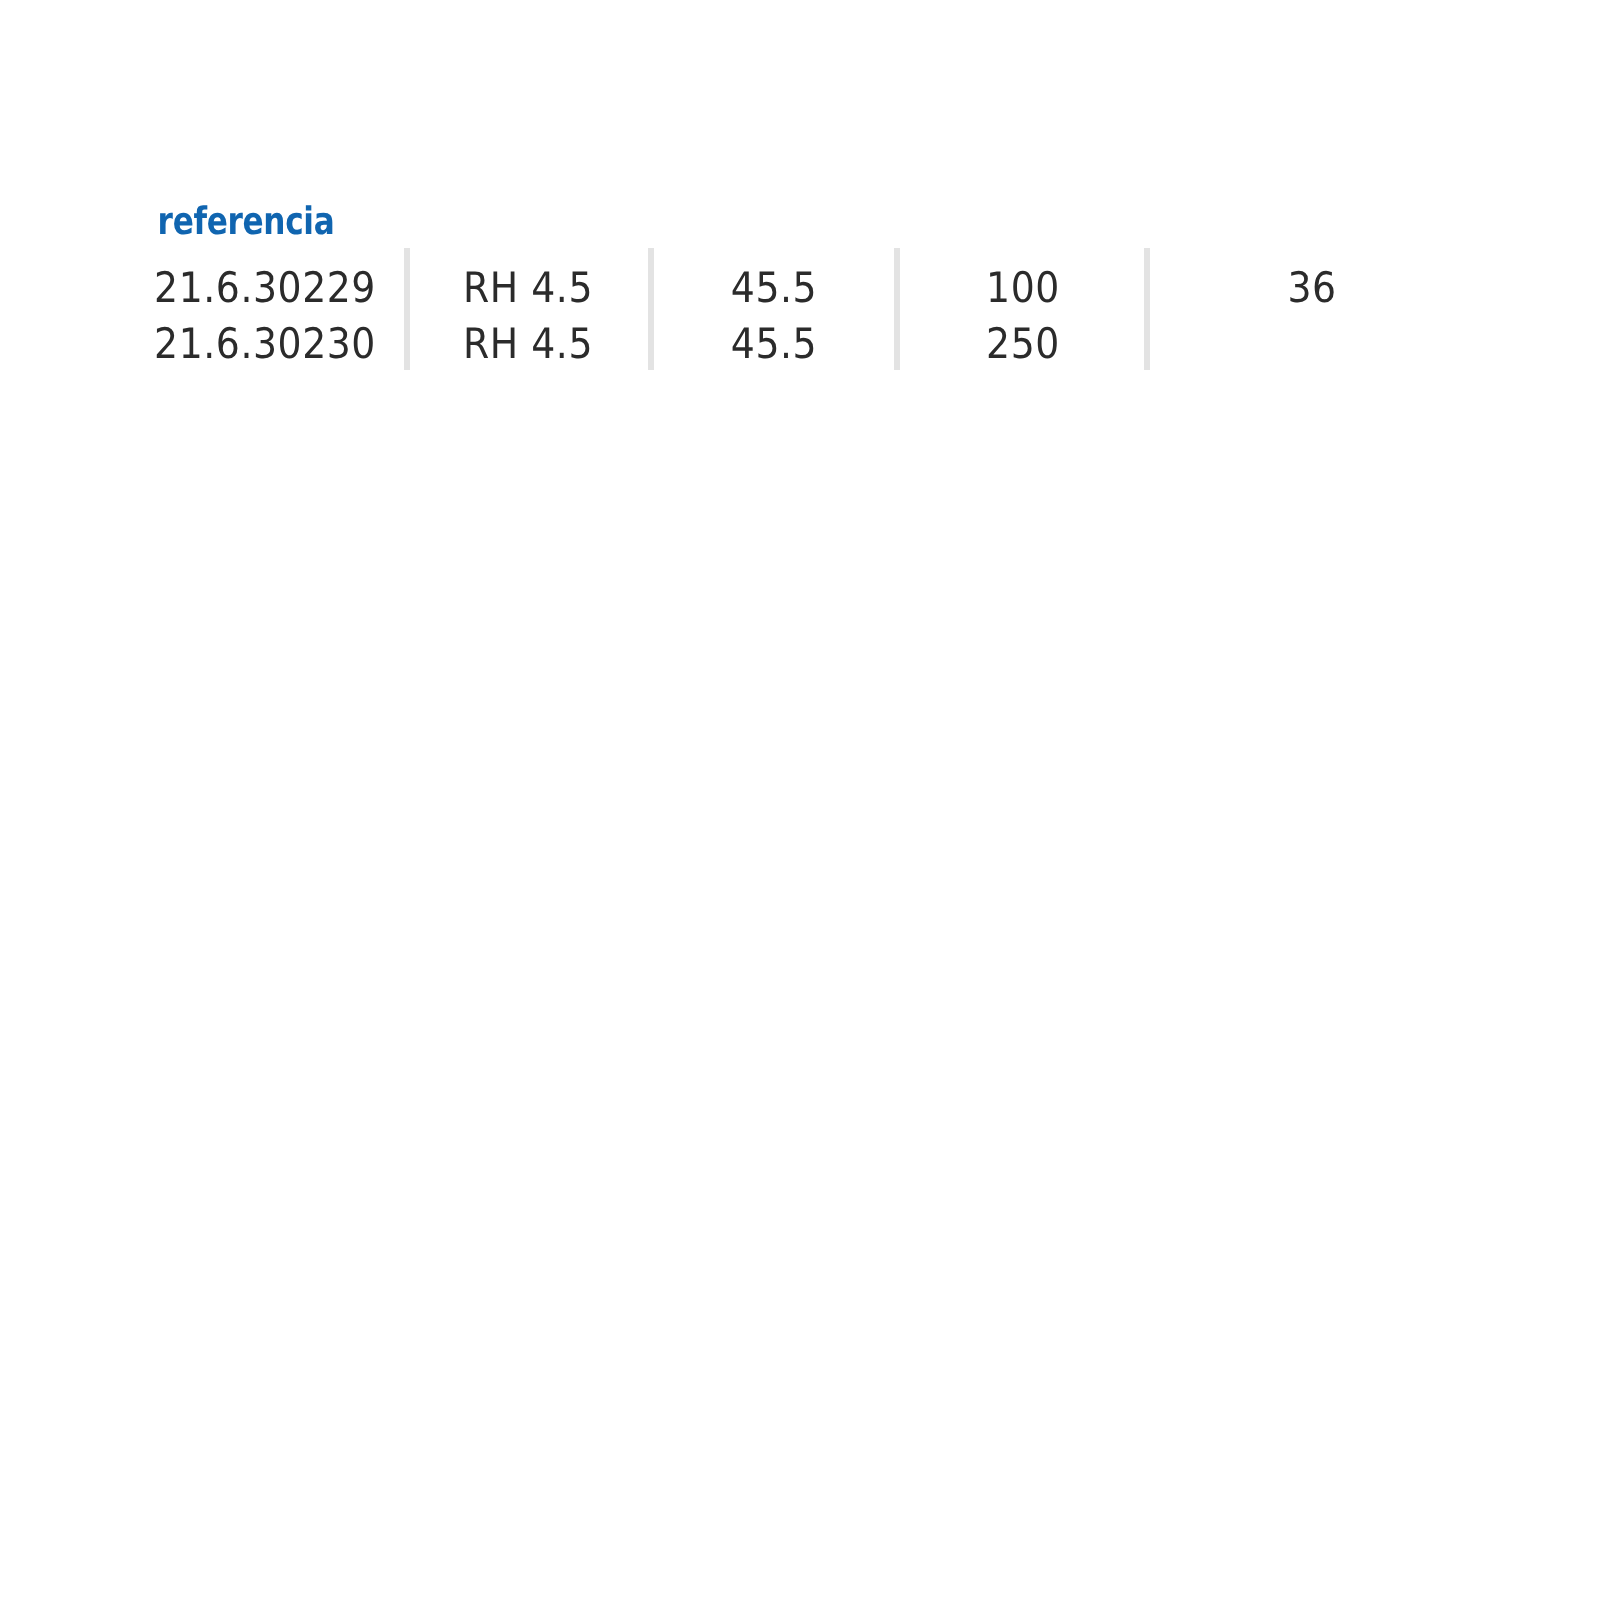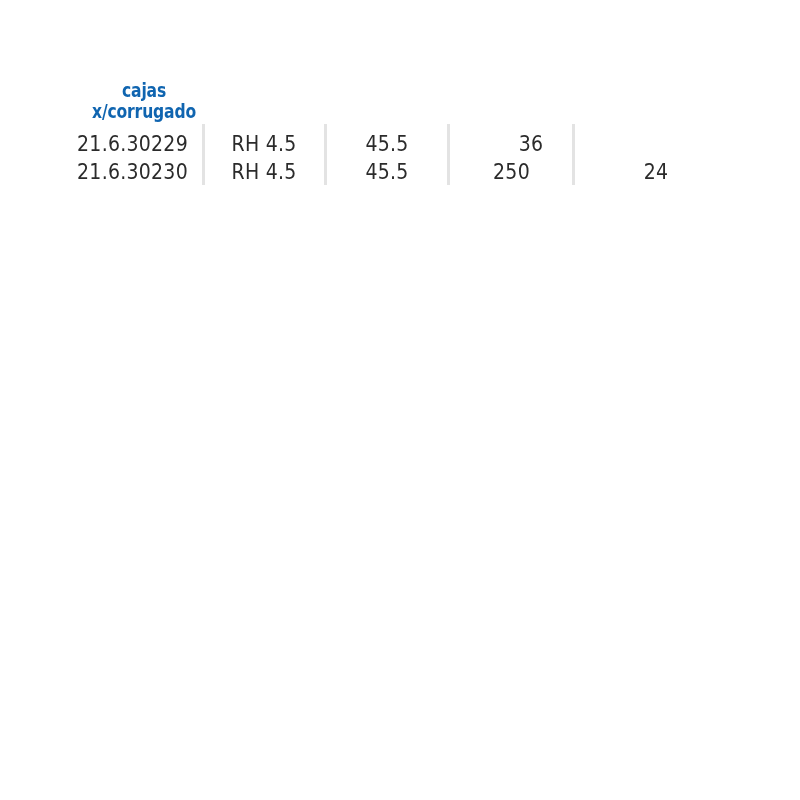--- a/index.html
+++ b/index.html
@@ -117,63 +117,62 @@
 </head>
 <body>
 
 <div id="spec-table">
 
   <div class="table-grid">
 
     <div class="row header-row">
 
 
+      <div class="cell col-referencia">
+        <span class="head-text">referencia</span>
+      </div>
 
 
 
-      <div class="cell col-cajas">
-        <span class="head-text">cajas</span>
-        <span class="head-text head-line2">x/corrugado</span>
-      </div>
 
     </div>
 
     <div class="body-rows">
 
       <div class="row data-row">
         <div class="cell col-codigo">
           <span class="data-text">21.6.30229</span>
         </div>
         <div class="cell col-referencia">
           <span class="data-text">RH 4.5</span>
         </div>
         <div class="cell col-longitud">
           <span class="data-text">45.5</span>
+        </div>
+        <div class="cell col-clavos">
+          <span class="data-text">100</span>
         </div>
         <div class="cell col-cajas">
           <span class="data-text">36</span>
         </div>
       </div>
 
       <div class="row data-row">
         <div class="cell col-codigo">
           <span class="data-text">21.6.30230</span>
         </div>
         <div class="cell col-referencia">
           <span class="data-text">RH 4.5</span>
         </div>
         <div class="cell col-longitud">
           <span class="data-text">45.5</span>
         </div>
         <div class="cell col-clavos">
           <span class="data-text">250</span>
         </div>
-        <div class="cell col-cajas">
-          <span class="data-text">24</span>
-        </div>
       </div>
 
     </div>
   </div>
 
   <div class="separators">
     <div class="sep sep-1"></div>
     <div class="sep sep-2"></div>
     <div class="sep sep-3"></div>
     <div class="sep sep-4"></div>

